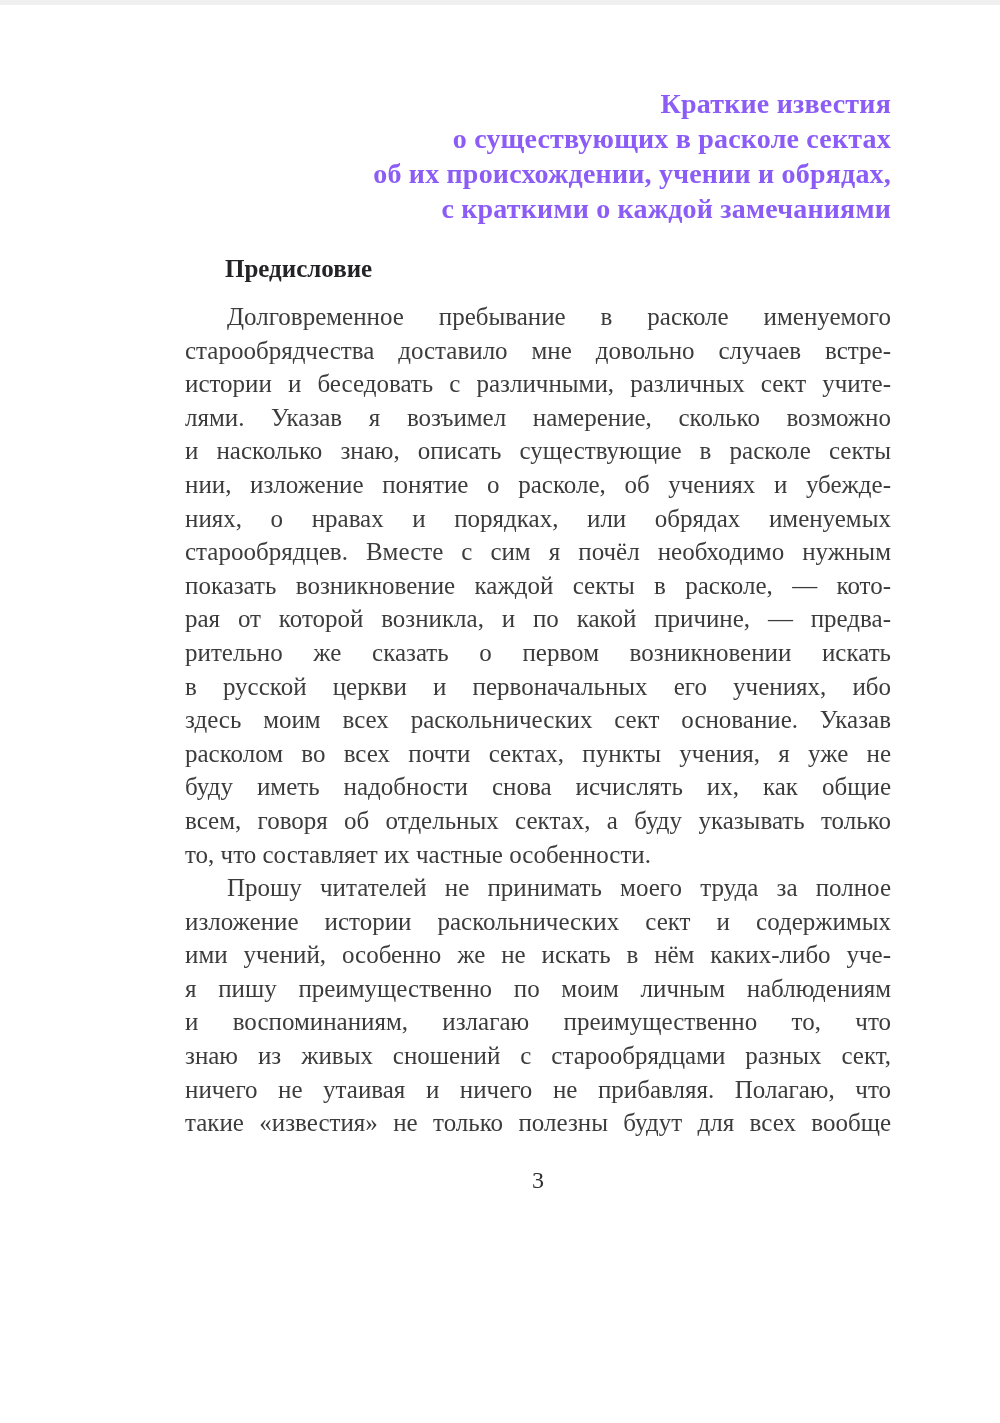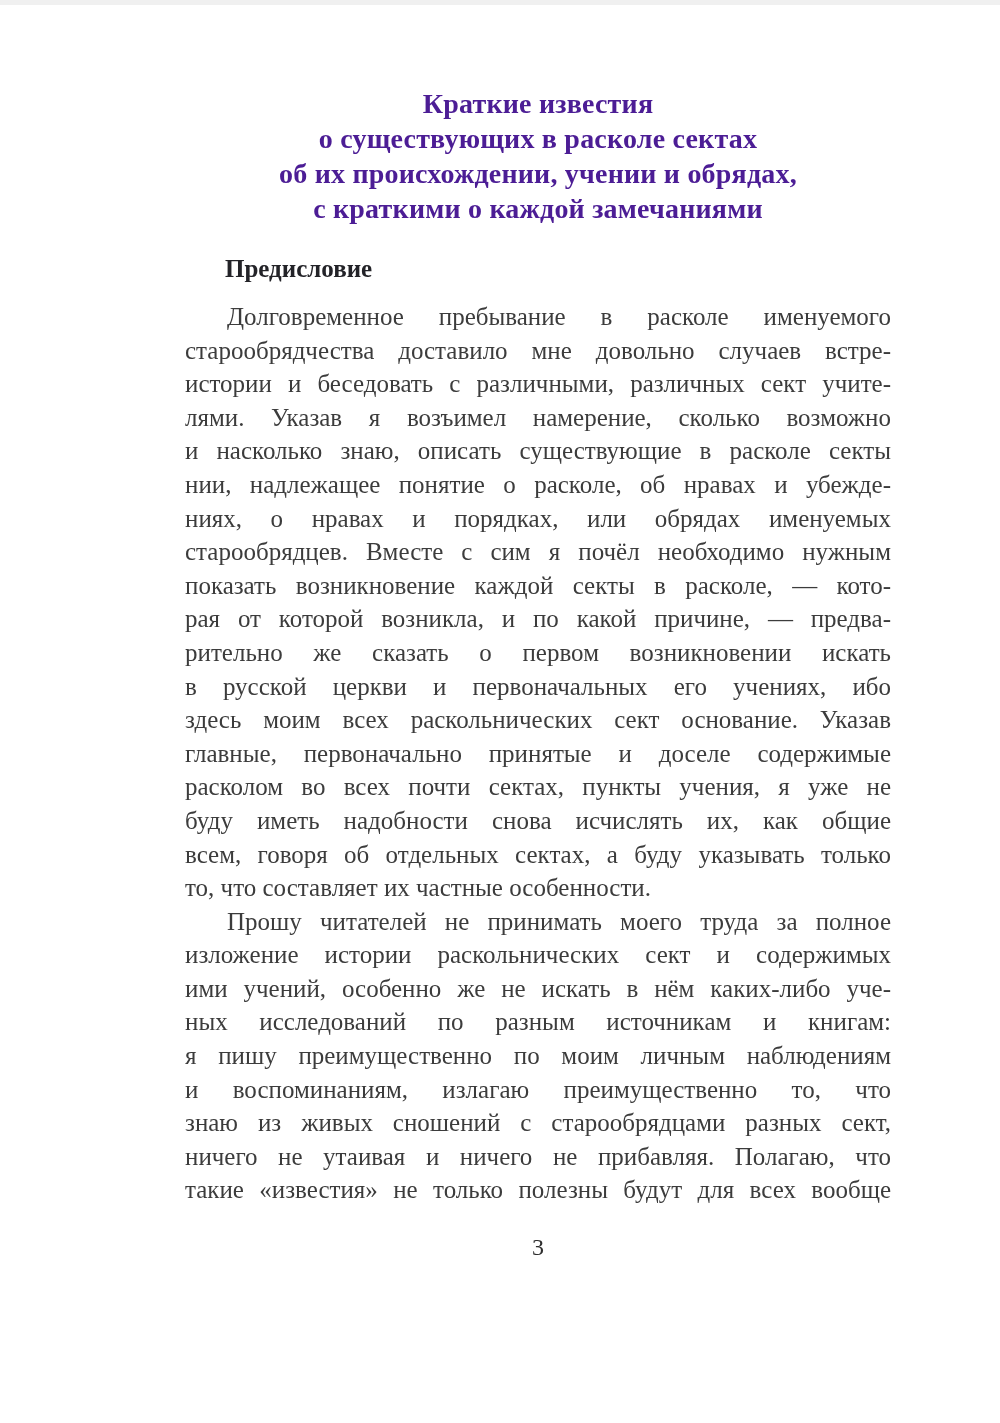--- a/index.html
+++ b/index.html
@@ -15,25 +15,25 @@
     width: 1000px;
     height: 5px;
     background: #f0f0f0;
   }
   .text-column {
     margin-left: 185px;
     width: 706px;
   }
   .title-block {
     margin-top: 81px;
-    text-align: center;
+    text-align: right;
     font-weight: bold;
     font-size: 28px;
     line-height: 35px;
-    color: #4c1d95;
+    color: #8b5cf6;
     letter-spacing: 0.2px;
   }
   .title-line { white-space: nowrap; }
   .section-heading {
     margin-top: 28px;
     padding-left: 40px;
     font-weight: bold;
     font-size: 25px;
     line-height: 30px;
     color: #232328;
@@ -73,40 +73,38 @@
   </div>
 
   <div class="section-heading">Предисловие</div>
 
   <div class="paragraph-block">
     <div class="body-line first">Долговременное пребывание в расколе именуемого</div>
     <div class="body-line">старообрядчества доставило мне довольно случаев встре-</div>
     <div class="body-line">истории и беседовать с различными, различных сект учите-</div>
     <div class="body-line">лями. Указав я возъимел намерение, сколько возможно</div>
     <div class="body-line">и насколько знаю, описать существующие в расколе секты</div>
-    <div class="body-line">нии, надлежащее понятие о расколе, об нравах и убежде-</div>
+    <div class="body-line">нии, изложение понятие о расколе, об учениях и убежде-</div>
     <div class="body-line">ниях, о нравах и порядках, или обрядах именуемых</div>
     <div class="body-line">старообрядцев. Вместе с сим я почёл необходимо нужным</div>
     <div class="body-line">показать возникновение каждой секты в расколе, — кото-</div>
     <div class="body-line">рая от которой возникла, и по какой причине, — предва-</div>
     <div class="body-line">рительно же сказать о первом возникновении искать</div>
     <div class="body-line">в русской церкви и первоначальных его учениях, ибо</div>
     <div class="body-line">здесь моим всех раскольнических сект основание. Указав</div>
-    <div class="body-line">главные, первоначально принятые и доселе содержимые</div>
     <div class="body-line">расколом во всех почти сектах, пункты учения, я уже не</div>
     <div class="body-line">буду иметь надобности снова исчислять их, как общие</div>
     <div class="body-line">всем, говоря об отдельных сектах, а буду указывать только</div>
     <div class="body-line no-just">то, что составляет их частные особенности.</div>
   </div>
 
   <div>
     <div class="body-line first">Прошу читателей не принимать моего труда за полное</div>
     <div class="body-line">изложение истории раскольнических сект и содержимых</div>
     <div class="body-line">ими учений, особенно же не искать в нём каких-либо уче-</div>
-    <div class="body-line">ных исследований по разным источникам и книгам:</div>
     <div class="body-line">я пишу преимущественно по моим личным наблюдениям</div>
     <div class="body-line">и воспоминаниям, излагаю преимущественно то, что</div>
     <div class="body-line">знаю из живых сношений с старообрядцами разных сект,</div>
     <div class="body-line">ничего не утаивая и ничего не прибавляя. Полагаю, что</div>
     <div class="body-line">такие «известия» не только полезны будут для всех вообще</div>
   </div>
 
   <div class="page-number">3</div>
 
 </div>

